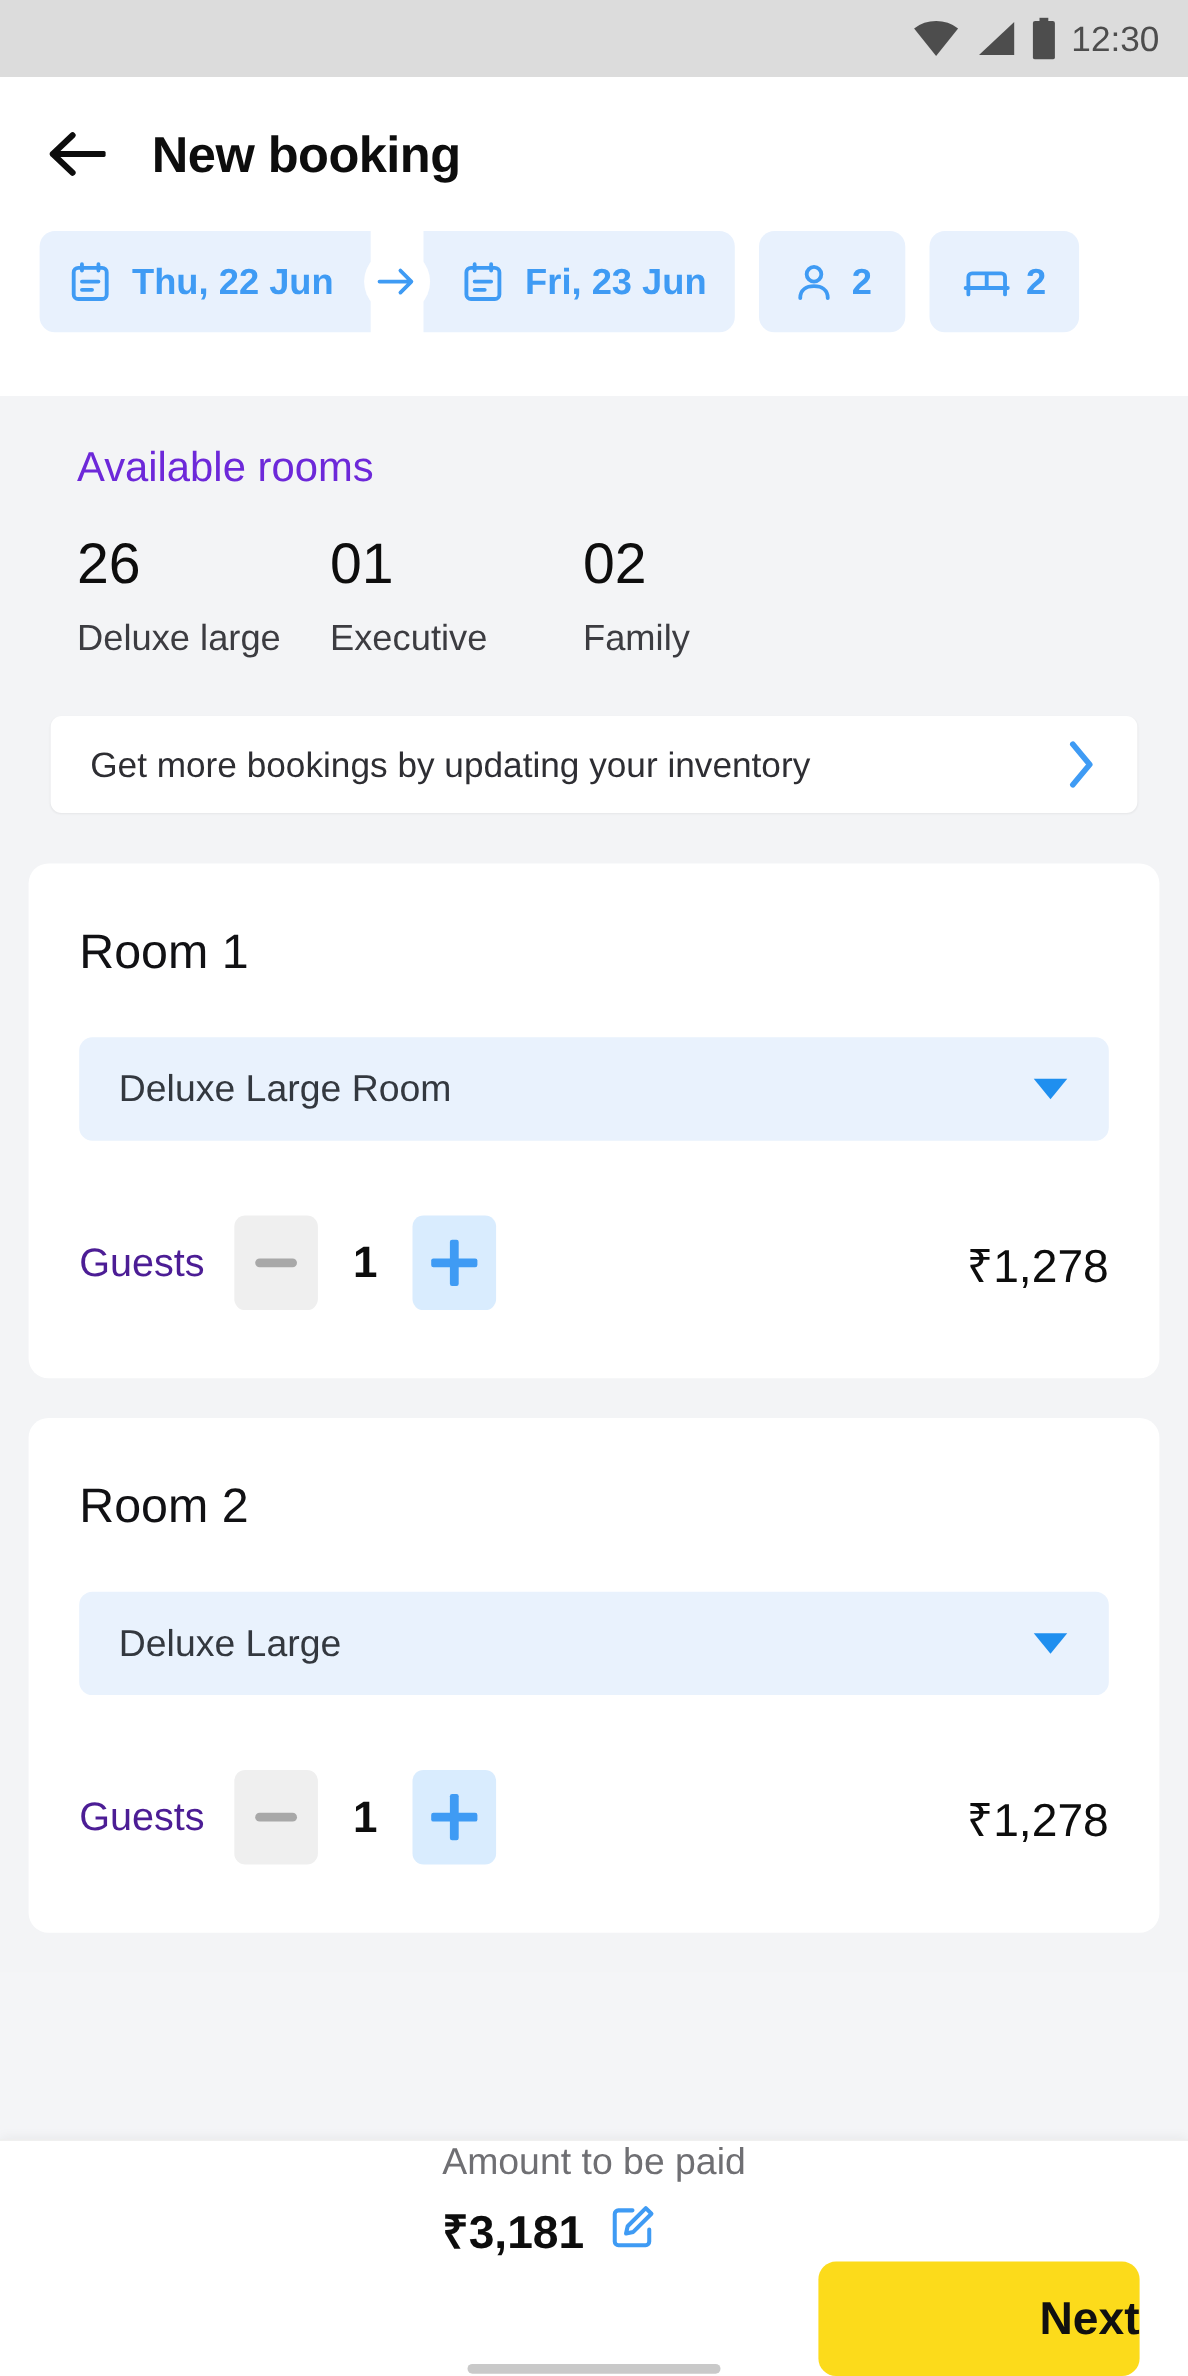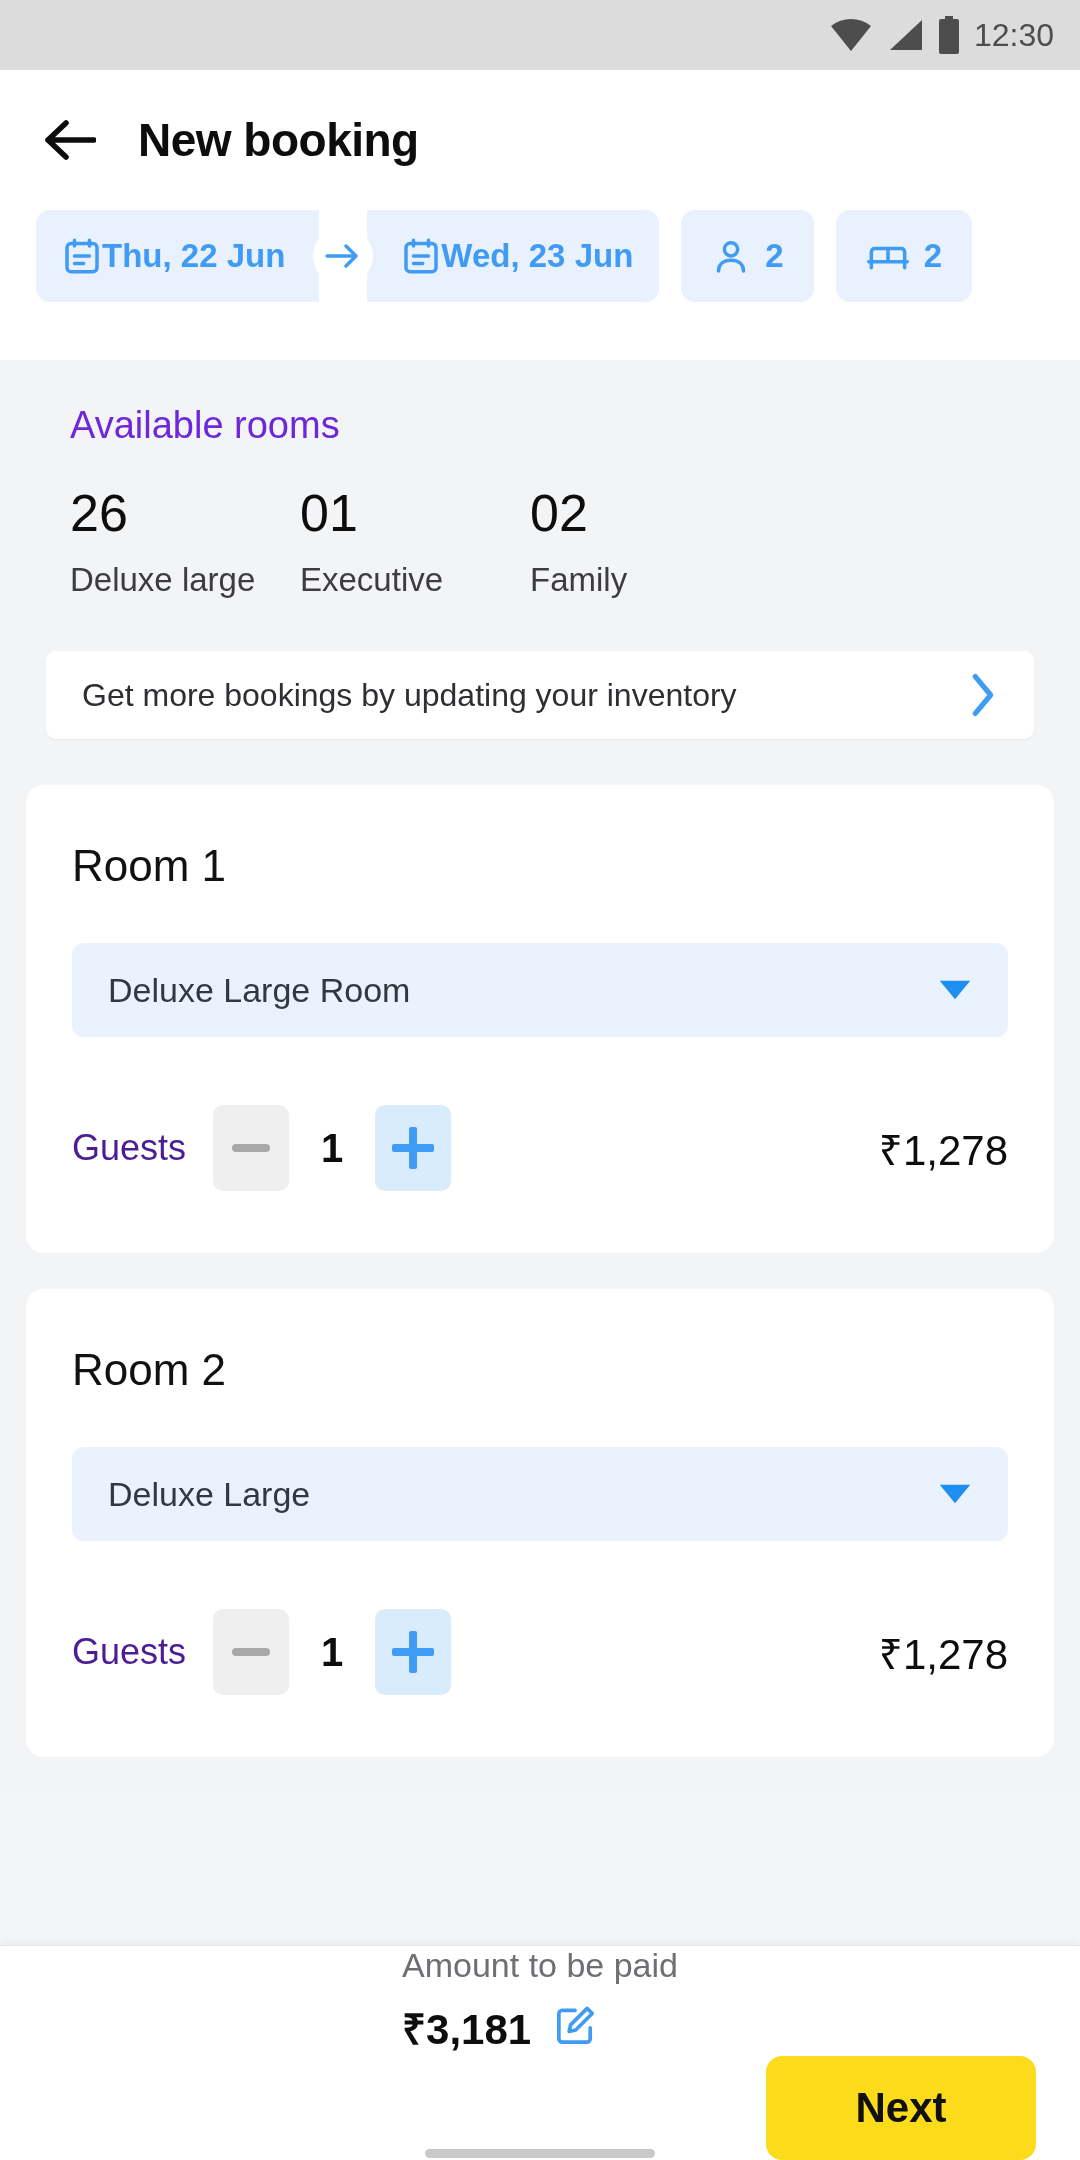--- a/index.html
+++ b/index.html
@@ -26,21 +26,21 @@
     display:flex; align-items:center; padding-left:42px; gap:40px;
   }
   .back-btn { width:56px; height:56px; display:flex; align-items:center; justify-content:center; cursor:pointer; }
   .appbar-title { font-size:46px; font-weight:bold; color:#0d0d0d; letter-spacing:-0.5px; }
 
   
   .chips-wrap { background:#ffffff; padding:0 0 58px 0; }
   .chips { display:flex; align-items:center; padding-left:36px; gap:22px; }
   .chip {
     background:#e8f1fd; border-radius:14px; height:92px;
-    display:flex; align-items:center; 
+    display:flex; align-items:center; gap:18px;
     padding:0 26px; cursor:pointer;
   }
   .chip-text { color:#3f9bf4; font-size:33px; font-weight:bold; white-space:nowrap; }
   .daterange { display:flex; align-items:center; position:relative; }
   .daterange .chip:first-child { border-top-right-radius:0; border-bottom-right-radius:0; padding-right:34px; }
   .daterange .chip:last-child  { border-top-left-radius:0; border-bottom-left-radius:0; padding-left:34px; }
   .arrow-circle {
     width:60px; height:60px; border-radius:50%; background:#ffffff;
     display:flex; align-items:center; justify-content:center;
     margin:0 -6px; z-index:2; flex:0 0 auto;
@@ -104,21 +104,21 @@
     display:flex; align-items:center; padding:0 44px 0 44px;
     box-shadow:0 -2px 10px rgba(0,0,0,0.05);
     flex-direction:column;
   }
   .amount-block { display:flex; flex-direction:column; gap:14px; }
   .amount-label { font-size:34px; color:#6f6f73; }
   .amount-line { display:flex; align-items:center; gap:22px; }
   .amount-value { font-size:42px; font-weight:bold; color:#0d0d0d; }
   .next-btn {
     margin-left:auto; background:#fcdb1b; border-radius:16px;
-    width:270px; height:135px; display:flex; align-items:center; justify-content:center;
+    width:292px; height:135px; display:flex; align-items:center; justify-content:flex-end;
     cursor:pointer; border:none;
   }
   .next-label { font-size:42px; font-weight:bold; color:#101010; }
   .nav-hint {
     position:absolute; left:0; bottom:0; width:1080px; height:14px;
     display:flex; align-items:center; justify-content:center;
   }
   .nav-pill { width:230px; height:9px; background:#c9c9c9; border-radius:6px; }
   .card-clip { overflow:hidden; }
 </style>
@@ -171,21 +171,21 @@
           <svg width="38" height="30" viewBox="0 0 38 30">
             <path d="M3 15 L32 15 M22 5 L32 15 L22 25" stroke="#3f9bf4" stroke-width="3.4" fill="none" stroke-linecap="round" stroke-linejoin="round"></path>
           </svg>
         </div>
         <div class="chip">
           <svg width="40" height="40" viewBox="0 0 24 24">
             <rect x="3" y="4.5" width="18" height="17" rx="2.5" fill="none" stroke="#3f9bf4" stroke-width="2.1"></rect>
             <path d="M7.5 2.5 L7.5 6 M16.5 2.5 L16.5 6" stroke="#3f9bf4" stroke-width="2.1" stroke-linecap="round"></path>
             <path d="M7.5 12 L16.5 12 M7.5 16.5 L13 16.5" stroke="#3f9bf4" stroke-width="2.1" stroke-linecap="round"></path>
           </svg>
-          <span class="chip-text">Wed, 23 Jun</span>
+          <span class="chip-text">Fri, 23 Jun</span>
         </div>
       </div>
 
       <div class="chip chip-sm">
         <svg width="40" height="40" viewBox="0 0 24 24">
           <circle cx="12" cy="8" r="4" fill="none" stroke="#3f9bf4" stroke-width="2.1"></circle>
           <path d="M4.5 21 C4.5 16.5 8 14.5 12 14.5 C16 14.5 19.5 16.5 19.5 21" fill="none" stroke="#3f9bf4" stroke-width="2.1" stroke-linecap="round"></path>
         </svg>
         <span class="chip-text">2</span>
       </div>

